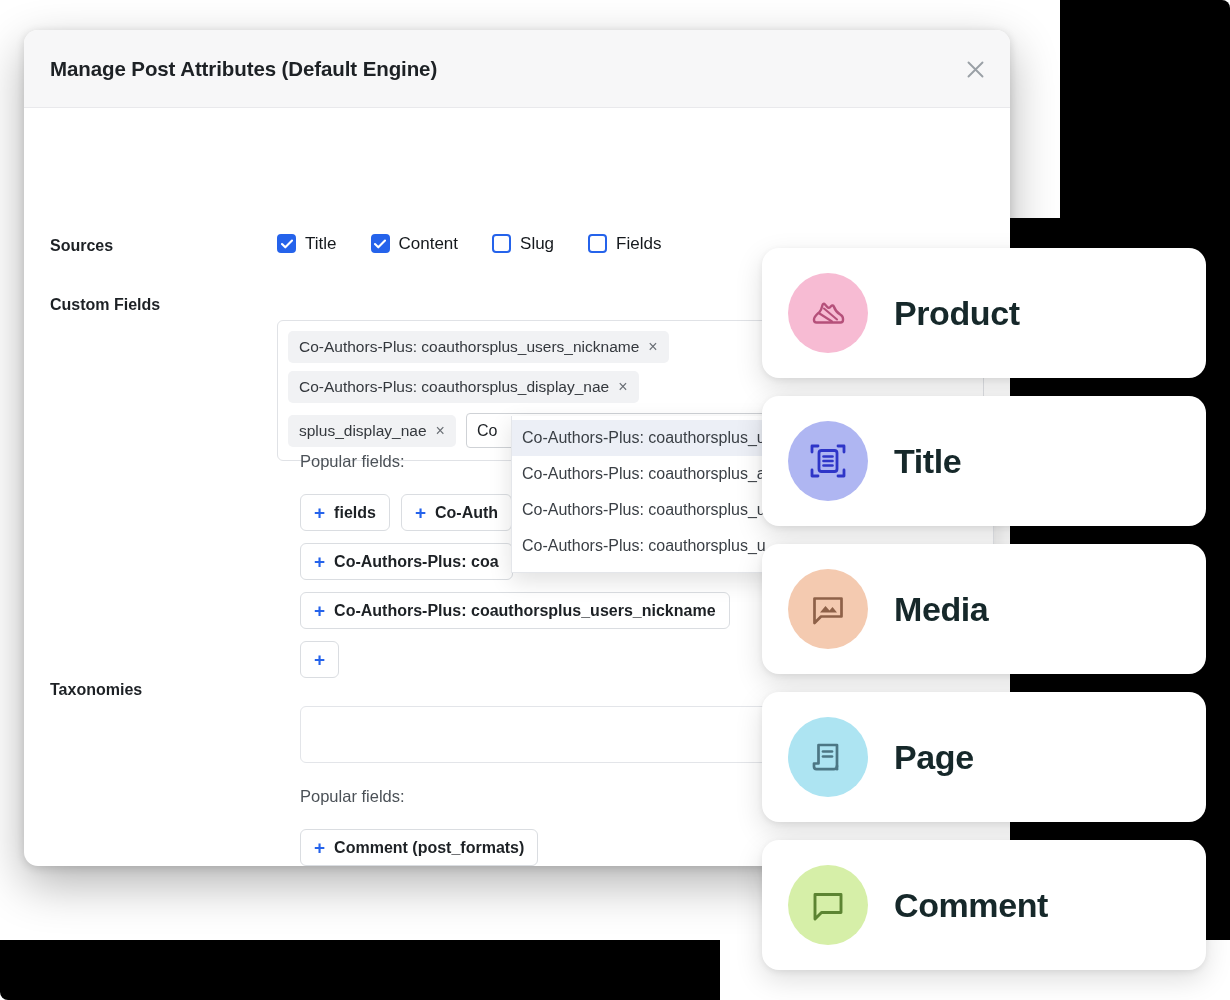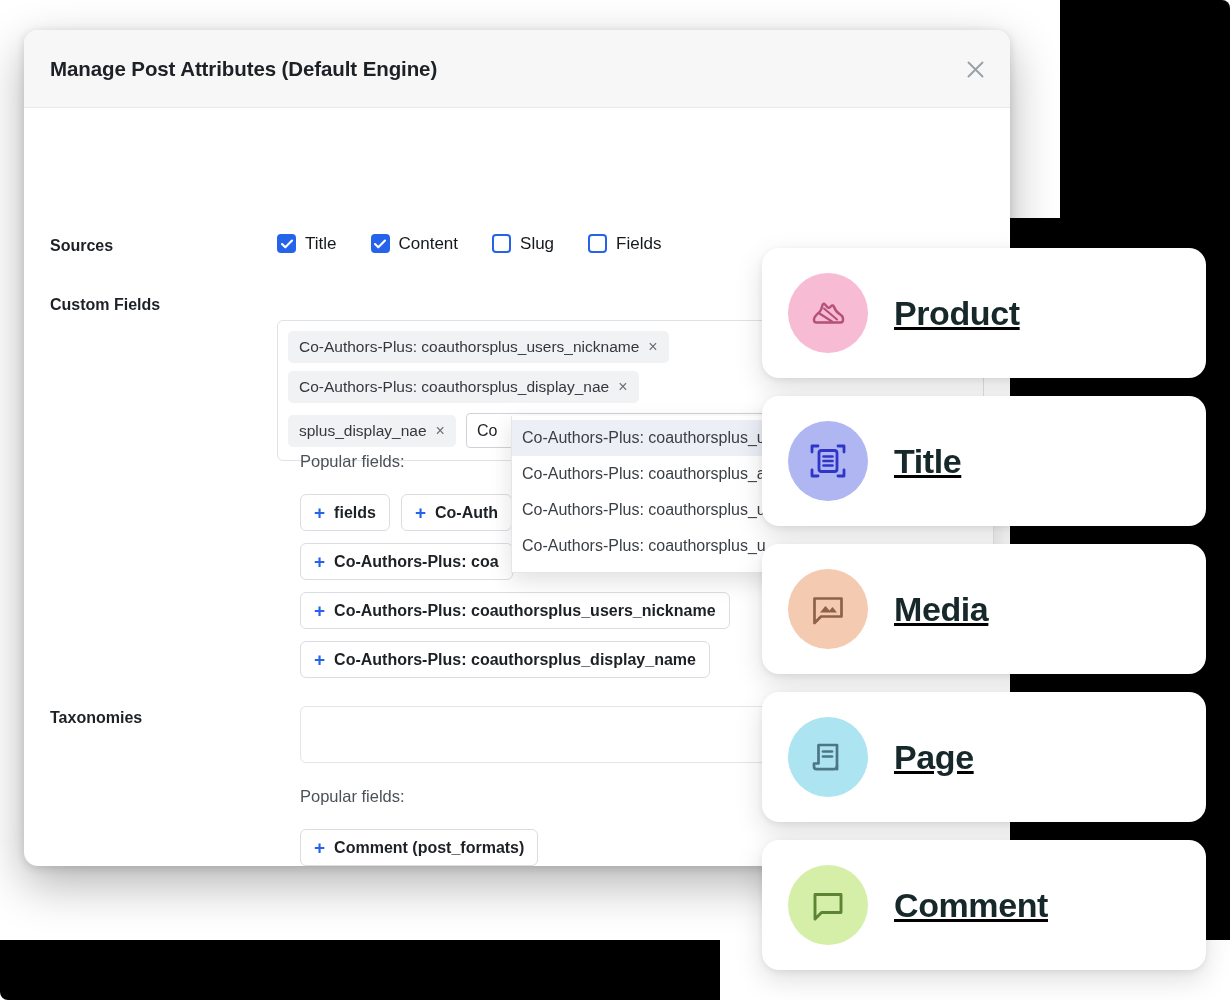--- a/index.html
+++ b/index.html
@@ -236,40 +236,39 @@
     font-family: "Liberation Sans", sans-serif;
   }
   .pf-plus {
     color: #2563eb;
     font-size: 19px;
     font-weight: bold;
     line-height: 1;
   }
 
   
-  #taxonomies-label { top: 601px; }
+  #taxonomies-label { top: 573px; }
   #taxonomy-box {
     position: absolute;
     left: 276px;
     top: 598px;
     width: 684px;
     height: 57px;
     border: 1px solid #e3e5e9;
     border-radius: 6px;
     background: #ffffff;
   }
 
   
   #cards {
     position: absolute;
     left: 762px;
     top: 248px;
     width: 444px;
     z-index: 50;
-    text-decoration: underline;
   }
   .type-card {
     position: relative;
     width: 444px;
     height: 130px;
     background: #ffffff;
     border-radius: 17px;
     box-shadow: 0 10px 28px rgba(0,0,0,0.13), 0 2px 6px rgba(0,0,0,0.07);
     display: flex;
     align-items: center;
@@ -405,21 +404,20 @@
         </div>
         <div class="pf-line">
           <button class="pf-btn">
             <span class="pf-plus">+</span>
             <span>Co-Authors-Plus: coauthorsplus_users_nickname</span>
           </button>
         </div>
         <div class="pf-line">
           <button class="pf-btn">
             <span class="pf-plus">+</span>
-            <span>Co-Authors-Plus: coauthorsplus_display_name</span>
           </button>
         </div>
       </div>
 
       <div class="row-label" id="taxonomies-label">Taxonomies</div>
       <div id="taxonomy-box"></div>
 
       <div class="popular-label" id="popular-label-2">Popular fields:</div>
 
       <div class="pf-wrap" id="pf-wrap-2">

